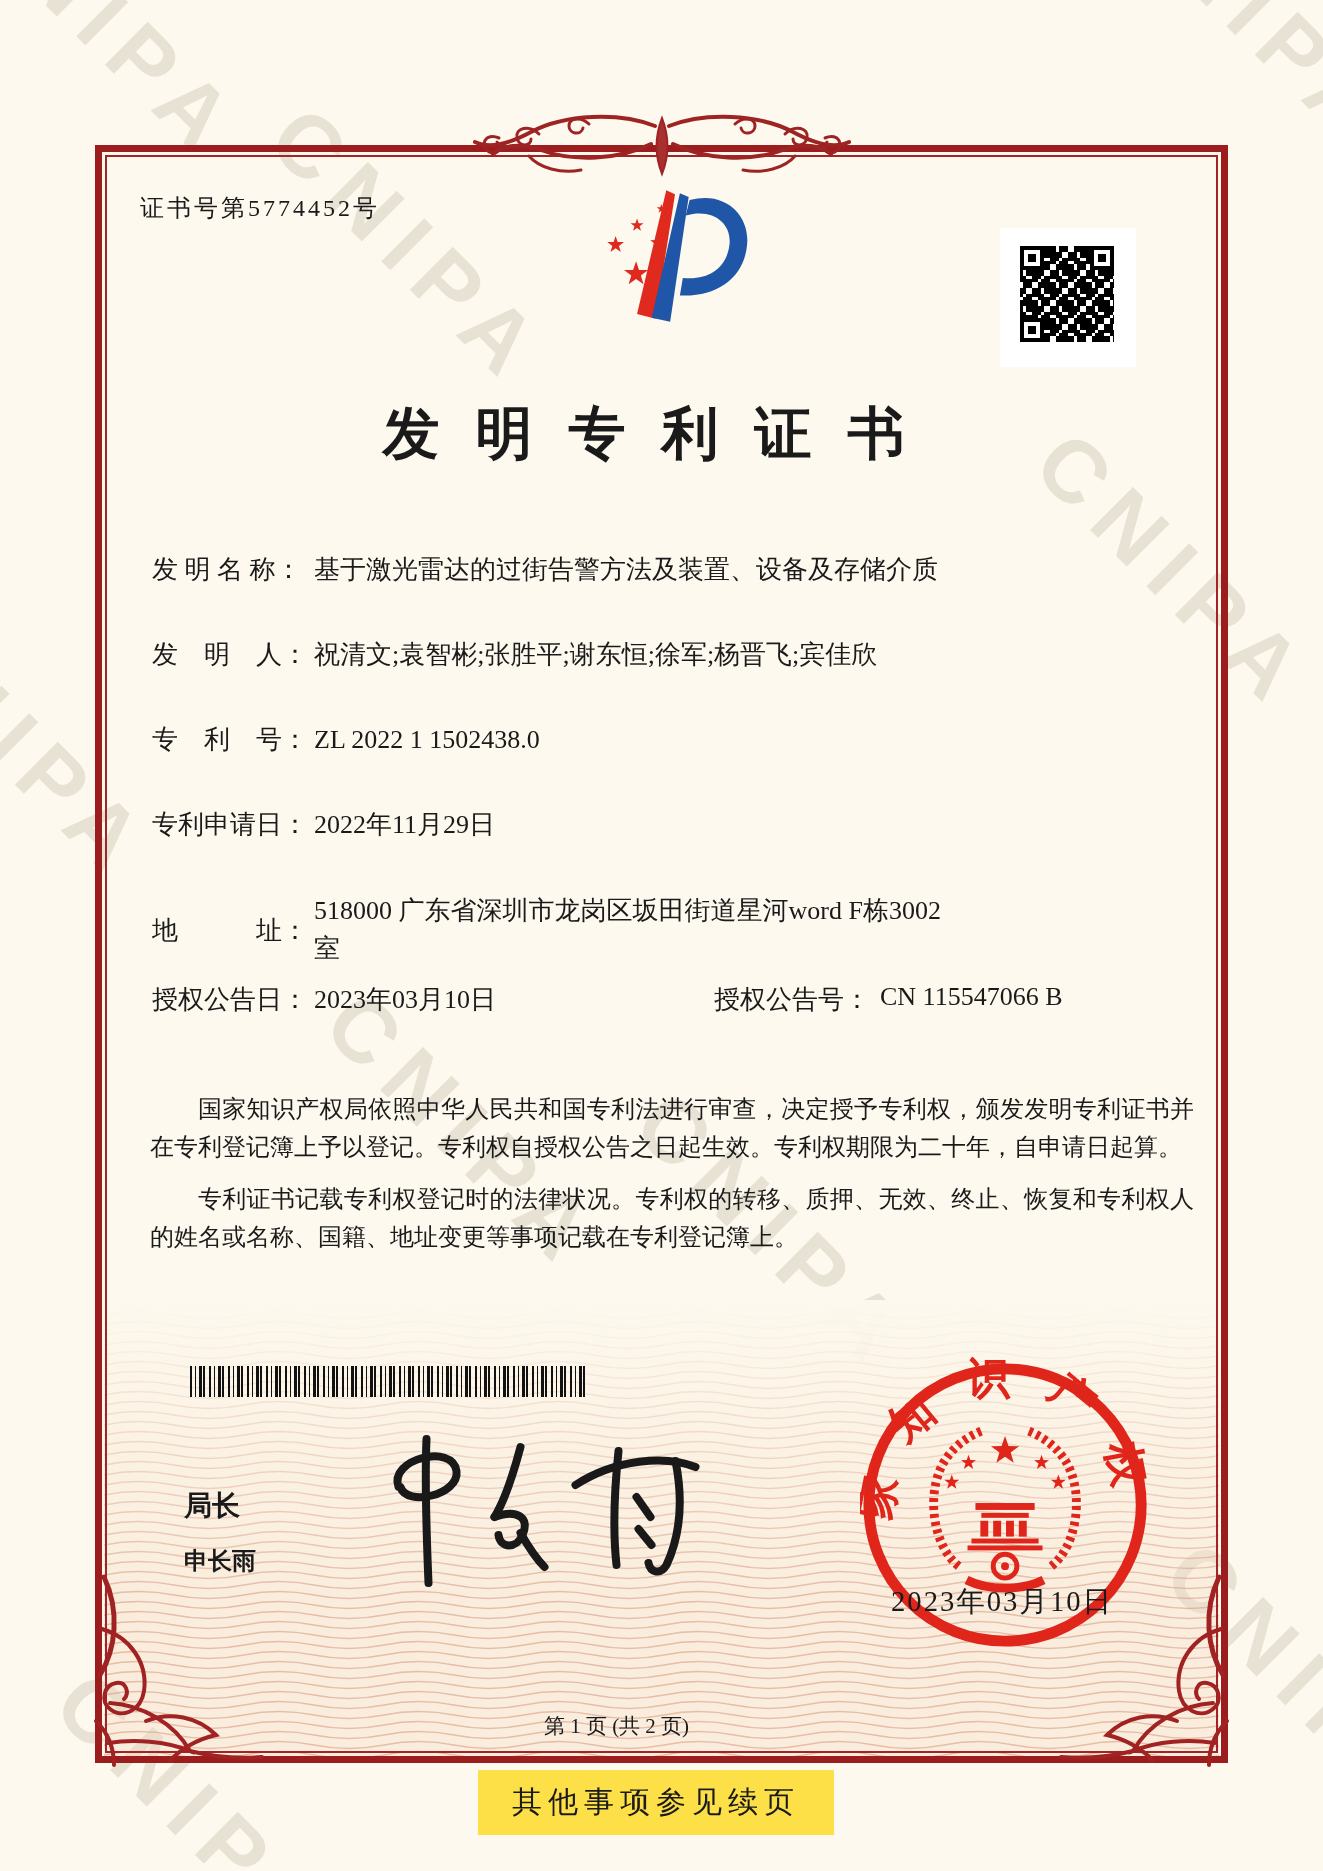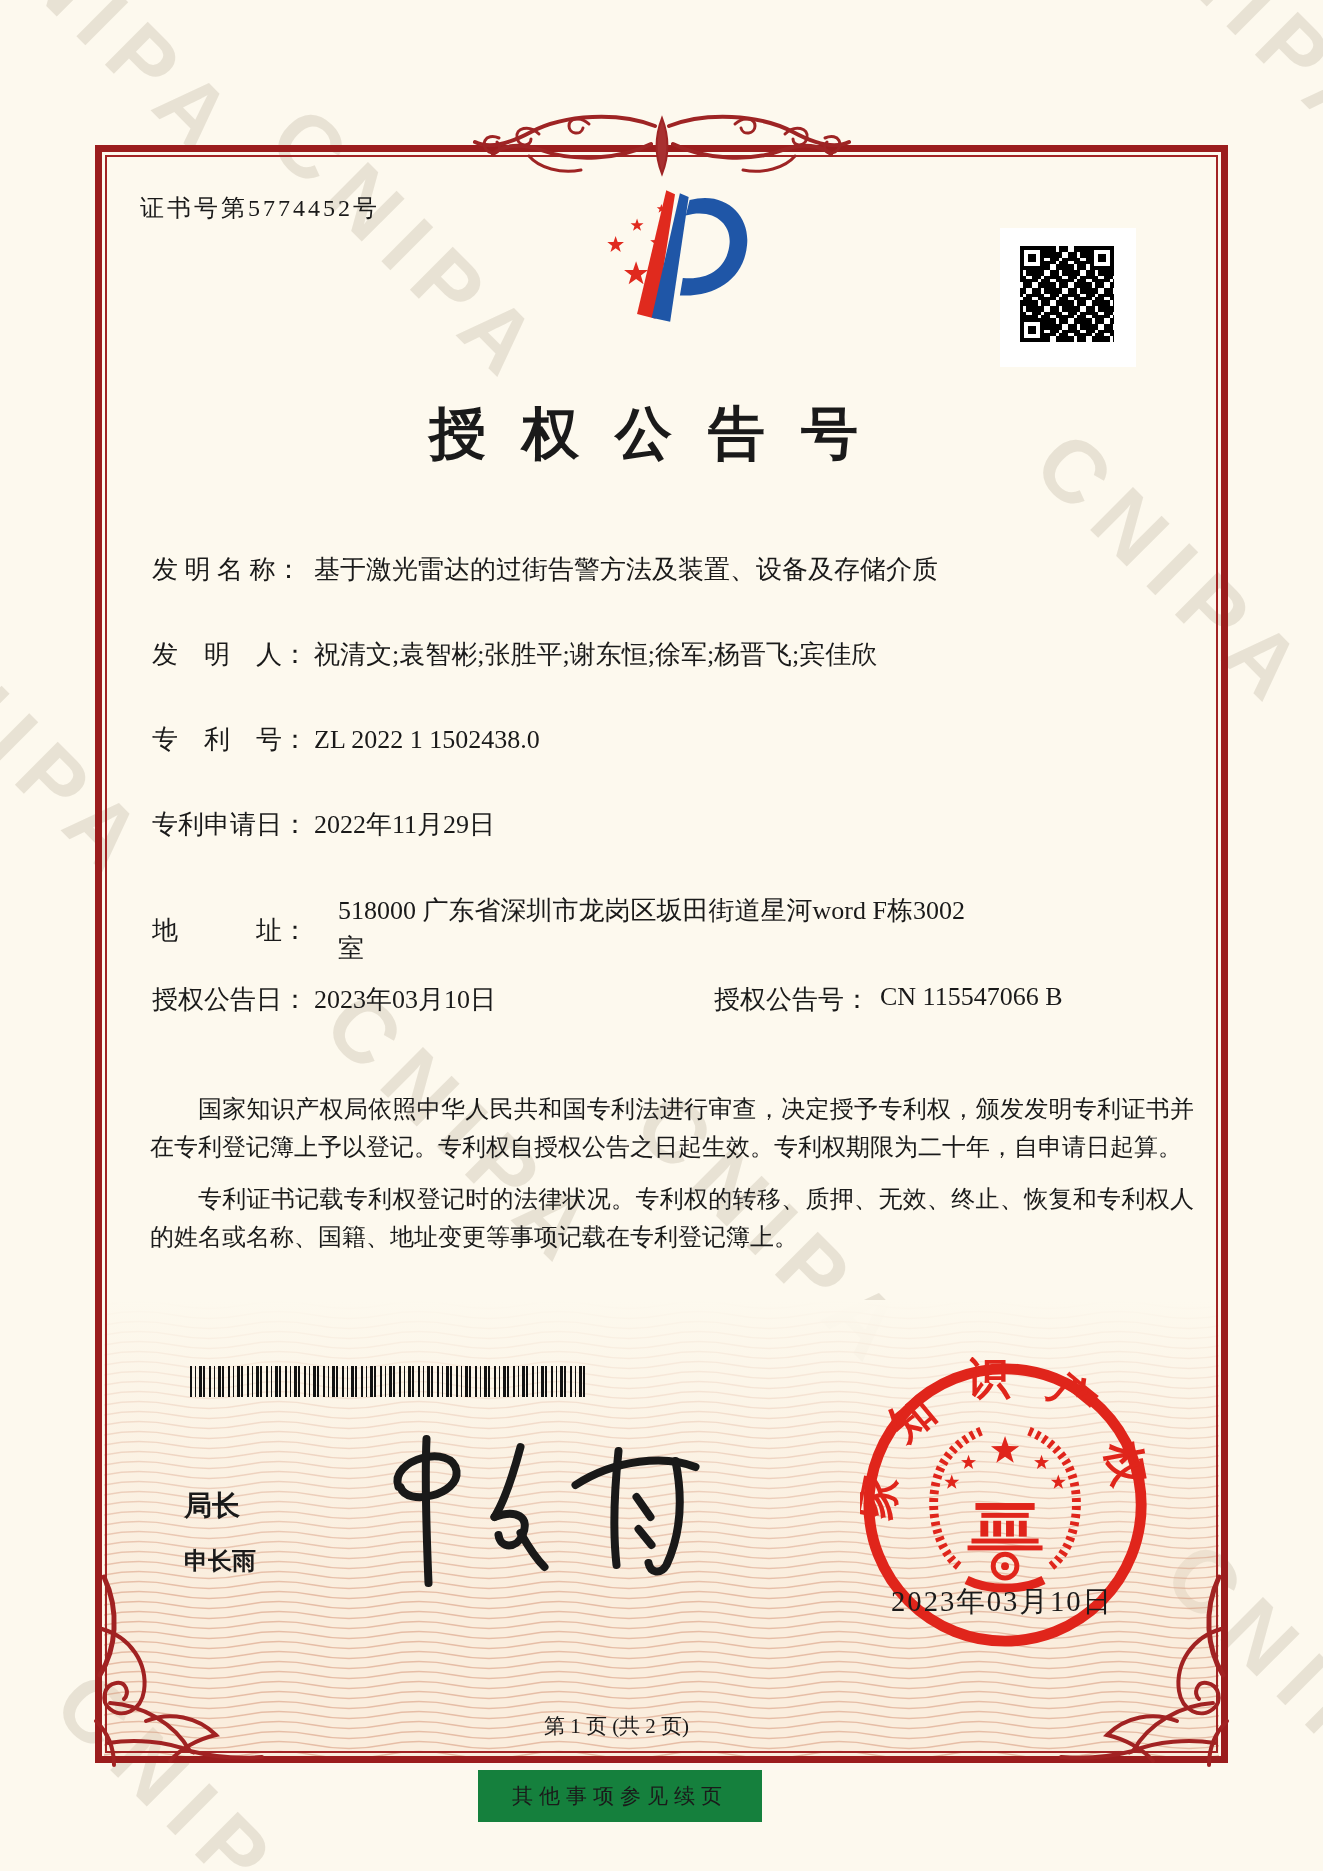--- a/index.html
+++ b/index.html
@@ -41,21 +41,21 @@
   .finder{position:absolute;width:24px;height:24px;border:4px solid #000;background:#fff;box-sizing:border-box;}
   .finder i{display:block;width:8px;height:8px;background:#000;margin:4px;}
   .finder.tl{left:0;top:0}.finder.tr{right:0;top:0}.finder.bl{left:0;bottom:0}
   .title{position:absolute;left:0;right:0;top:396px;text-align:center;
     font-size:57px;font-weight:bold;letter-spacing:36px;z-index:5;white-space:nowrap;}
   
   .fields{position:absolute;left:152px;top:552px;width:1046px;z-index:5;font-size:26px;}
   .frow{display:flex;align-items:center;margin-bottom:50px;}
   .frow .lab{flex:0 0 162px;white-space:nowrap;}
   .frow .val{white-space:normal;}
-  .frow.address{margin-bottom:14px;gap:24px;}
+  .frow.address{margin-bottom:14px;}
   .frow.address .val{max-width:645px;line-height:38px;}
   .frow.double .pair2{margin-left:218px;display:flex;}
   .frow.double .pair2 .lab{flex:0 0 auto;margin-right:10px;}
   
   .paras{position:absolute;left:150px;top:1090px;width:1044px;z-index:5;
     font-size:24px;line-height:38px;text-align:justify;}
   .paras p{margin:0 0 14px 0;text-indent:2em;}
   
   .barcode{position:absolute;left:190px;top:1366px;width:396px;height:31px;z-index:5;
     background:repeating-linear-gradient(90deg,
@@ -65,22 +65,22 @@
   .officer-title{position:absolute;left:184px;top:1487px;font-size:28px;font-weight:bold;
     font-family:"Liberation Sans","DejaVu Sans",sans-serif;z-index:5;}
   .officer-name{position:absolute;left:184px;top:1545px;font-size:24px;font-weight:bold;
     font-family:"Liberation Sans","DejaVu Sans",sans-serif;z-index:5;}
   .signature{position:absolute;left:368px;top:1425px;z-index:5;}
   
   .seal{position:absolute;left:860px;top:1357px;z-index:6;}
   
   .page-footer{position:absolute;left:0;right:0;top:1712px;text-align:center;
     font-size:21px;z-index:5;transform:translateX(-45px);}
-  .cont-note{position:absolute;left:478px;top:1770px;background:#15803d;
-    padding:12px 34px;font-size:21px;letter-spacing:6px;z-index:5;white-space:nowrap;}
+  .cont-note{position:absolute;left:478px;top:1770px;background:#fde047;
+    padding:12px 34px;font-size:30px;letter-spacing:6px;z-index:5;white-space:nowrap;}
 </style>
 </head>
 <body>
 
 <svg width="0" height="0" style="position:absolute">
   <defs>
     <polygon id="star" points="0,-10 2.35,-3.24 9.51,-3.09 3.8,1.24 5.88,8.09 0,4 -5.88,8.09 -3.8,1.24 -9.51,-3.09 -2.35,-3.24"></polygon>
     <pattern id="wavepat" width="140" height="10" patternUnits="userSpaceOnUse">
       <path d="M0 5 Q 35 -2, 70 5 T 140 5" fill="none" stroke="rgba(214,150,120,0.55)" stroke-width="1.3"></path>
     </pattern>
@@ -171,21 +171,21 @@
         </div>
       <div class="finder tr">
           <i></i>
         </div>
       <div class="finder bl">
           <i></i>
         </div>
     </div>
   </div>
 
-  <div class="title">授权公告号</div>
+  <div class="title">发明专利证书</div>
 
   <div class="fields">
     <div class="frow">
       <span class="lab">发 明 名 称：</span>
       <span class="val">基于激光雷达的过街告警方法及装置、设备及存储介质</span>
     </div>
     <div class="frow">
       <span class="lab">发　明　人：</span>
       <span class="val">祝清文;袁智彬;张胜平;谢东恒;徐军;杨晋飞;宾佳欣</span>
     </div>

